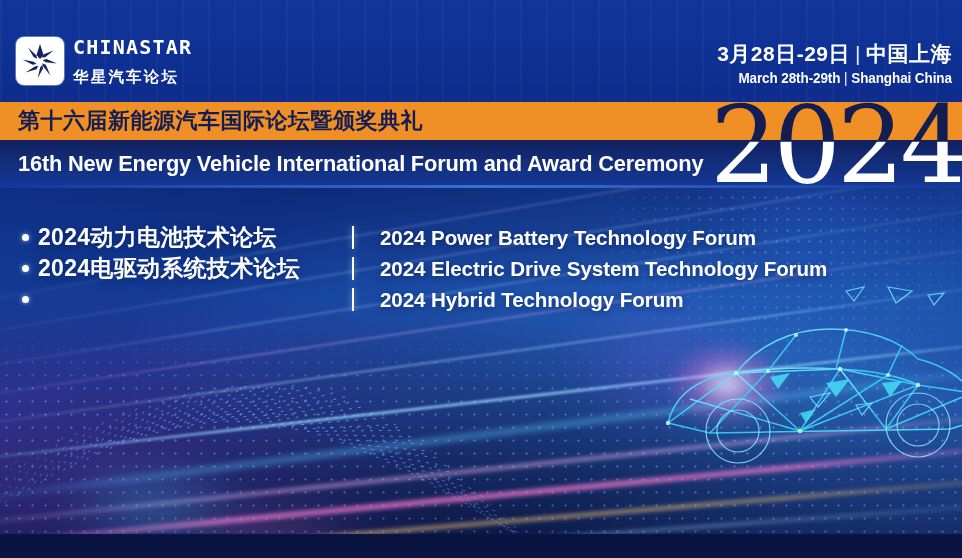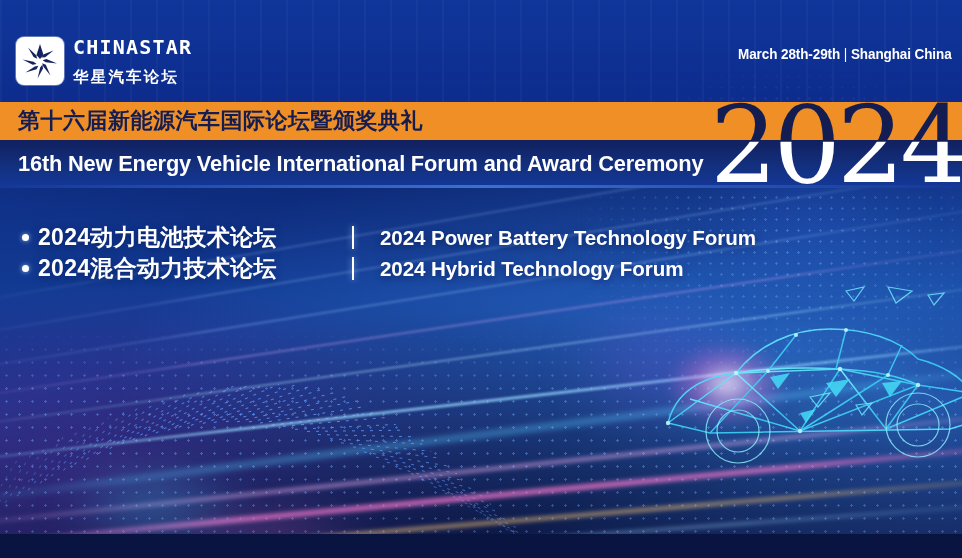--- a/index.html
+++ b/index.html
@@ -315,20 +315,23 @@
         </g>
       </svg>
     </div>
     <div class="logo-text">
       <div class="logo-en">CHINASTAR</div>
       <div class="logo-cn">华星汽车论坛</div>
     </div>
   </div>
 
   <div class="datebox">
+    <div class="date-cn">
+      <span>3月28日-29日</span><span class="sep">|</span><span>中国上海</span>
+    </div>
     <div class="date-en">
       <span>March 28th-29th</span><span class="sep">|</span><span>Shanghai China</span>
     </div>
   </div>
 
   <div class="band-orange"></div>
   <div class="band-blue"></div>
 
   <div class="year">
     <span class="spacer">2024</span>
@@ -341,24 +344,29 @@
 
   <div class="concurrent">
 
     <div class="forum-row">
       <span class="bullet"></span>
       <span class="forum-cn">2024动力电池技术论坛</span>
       <span class="forum-div"></span>
       <span class="forum-en">2024 Power Battery Technology Forum</span>
     </div>
 
-
     <div class="forum-row">
       <span class="bullet"></span>
-      <span class="forum-cn">2024混合动力技术论坛</span>
+      <span class="forum-cn">2024电驱动系统技术论坛</span>
+      <span class="forum-div"></span>
+      <span class="forum-en">2024 Electric Drive System Technology Forum</span>
+    </div>
+
+    <div class="forum-row">
+      <span class="bullet"></span>
       <span class="forum-div"></span>
       <span class="forum-en">2024 Hybrid Technology Forum</span>
     </div>
   </div>
 
   <div class="car-glow"></div>
   <svg class="car" viewBox="0 0 330 215">
     <defs>
       <linearGradient id="cg" x1="0" y1="0" x2="1" y2="1">
         <stop offset="0%" stop-color="#7ef0ff"></stop>

